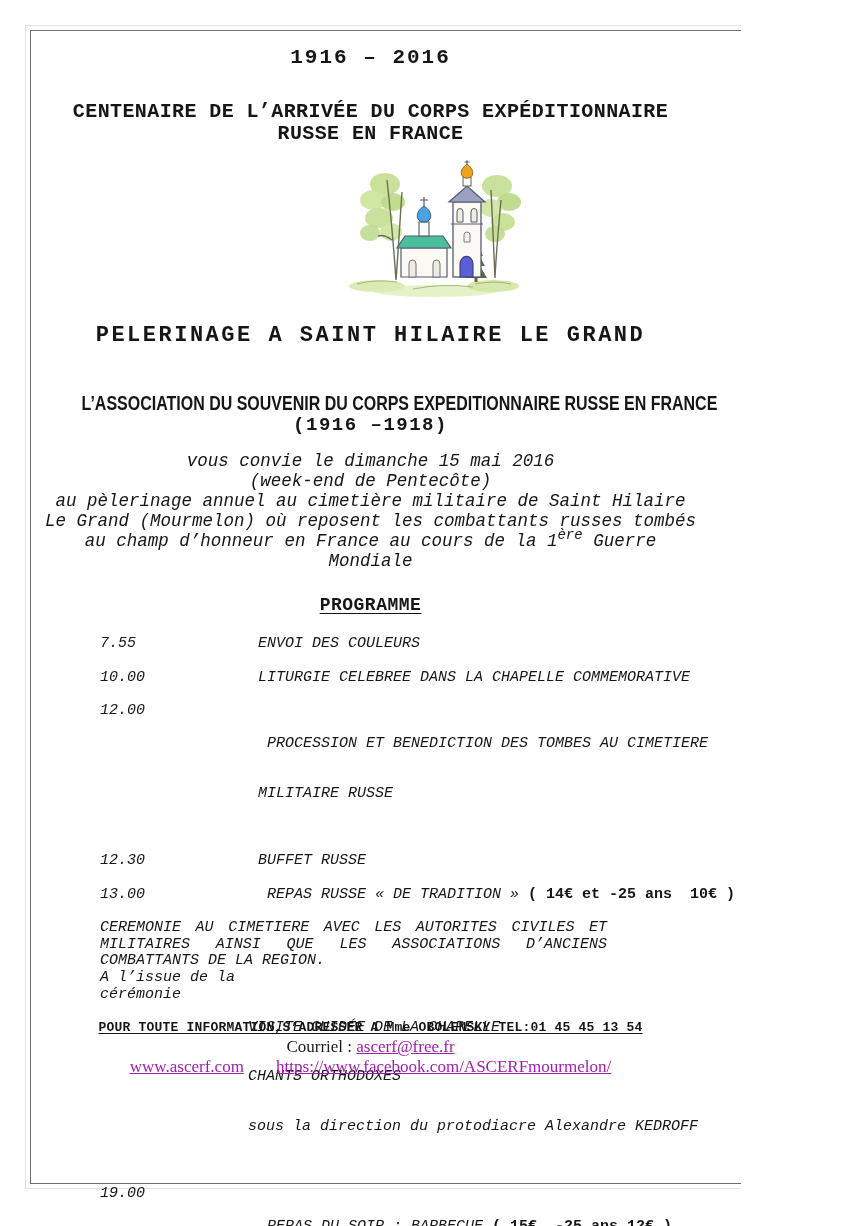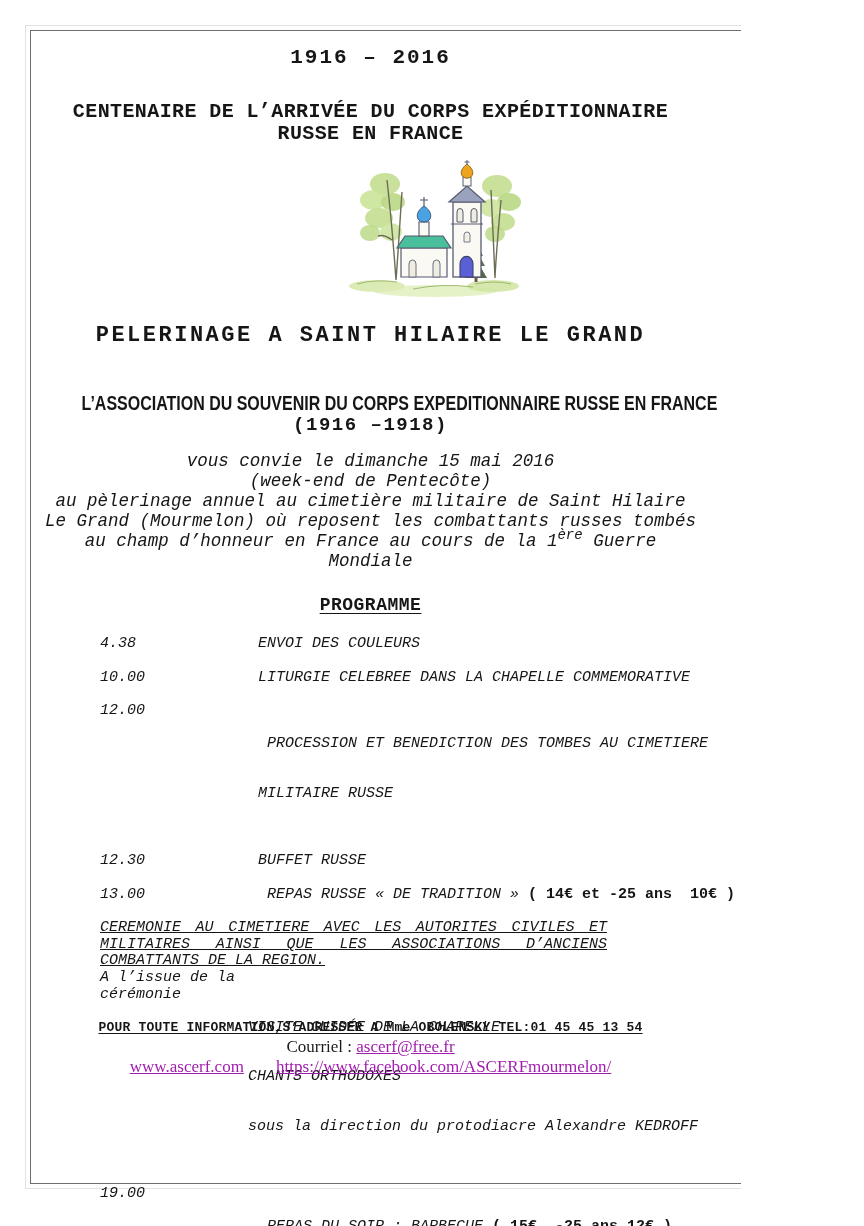--- a/index.html
+++ b/index.html
@@ -26,21 +26,21 @@
   .assoc2{top:414px;font-weight:bold;font-size:19px;letter-spacing:1.5px;}
   .invite{top:431px;font-style:italic;font-size:17.5px;line-height:20px;margin-top:20px;}
   .invite sup{font-size:14px;line-height:0;}
   .prog-head{top:595px;font-weight:bold;font-size:18px;letter-spacing:0.5px;}
   .prog-head span{text-decoration:underline;text-underline-offset:3px;}
   .schedule{position:absolute;left:100px;top:636px;width:670px;
     font-style:italic;font-size:15px;line-height:16.6px;}
   .row{display:flex;margin-bottom:17px;}
   .row .t{width:158px;flex:none;}
   .row .d{width:507px;white-space:pre-wrap;}
-  .row .d.just{text-align:justify;white-space:normal;text-decoration:underline;}
+  .row .d.just{text-align:justify;white-space:normal;}
   .row.no-gap{margin-bottom:0;}
   .row .d.shift{margin-left:-10px;padding-top:16.6px;}
   .bld{font-style:normal;font-weight:bold;}
   .footer-info{top:1020px;font-weight:bold;font-size:13px;letter-spacing:0.2px;}
   .footer-info span{text-decoration:underline;text-underline-offset:2px;margin-top:15px;}
   .footer-email{top:1037px;font-family:"Liberation Serif","DejaVu Serif",serif;font-size:17px;color:#1b1b1b;}
   .footer-links{top:1057px;font-family:"Liberation Serif","DejaVu Serif",serif;font-size:17px;}
   .lnk{color:#a21caf;text-decoration:underline;cursor:pointer;}
   .footer-links .lnk{margin:0 14px;}
 </style>
@@ -117,21 +117,21 @@
     <div>au pèlerinage annuel au cimetière militaire de Saint Hilaire</div>
     <div>Le Grand (Mourmelon) où reposent les combattants russes tombés</div>
     <div><span>au champ d’honneur en France au cours de la 1</span><sup>ère</sup><span> Guerre</span></div>
     <div>Mondiale</div>
   </div>
 
   <div class="abs prog-head"><span>PROGRAMME</span></div>
 
   <div class="schedule">
     <div class="row">
-      <div class="t">4.38</div>
+      <div class="t">7.55</div>
       <div class="d">ENVOI DES COULEURS</div>
     </div>
     <div class="row">
       <div class="t">10.00</div>
       <div class="d">LITURGIE CELEBREE DANS LA CHAPELLE COMMEMORATIVE</div>
     </div>
     <div class="row">
       <div class="t">12.00</div>
       <div class="d">
         <div> PROCESSION ET BENEDICTION DES TOMBES AU CIMETIERE</div>

